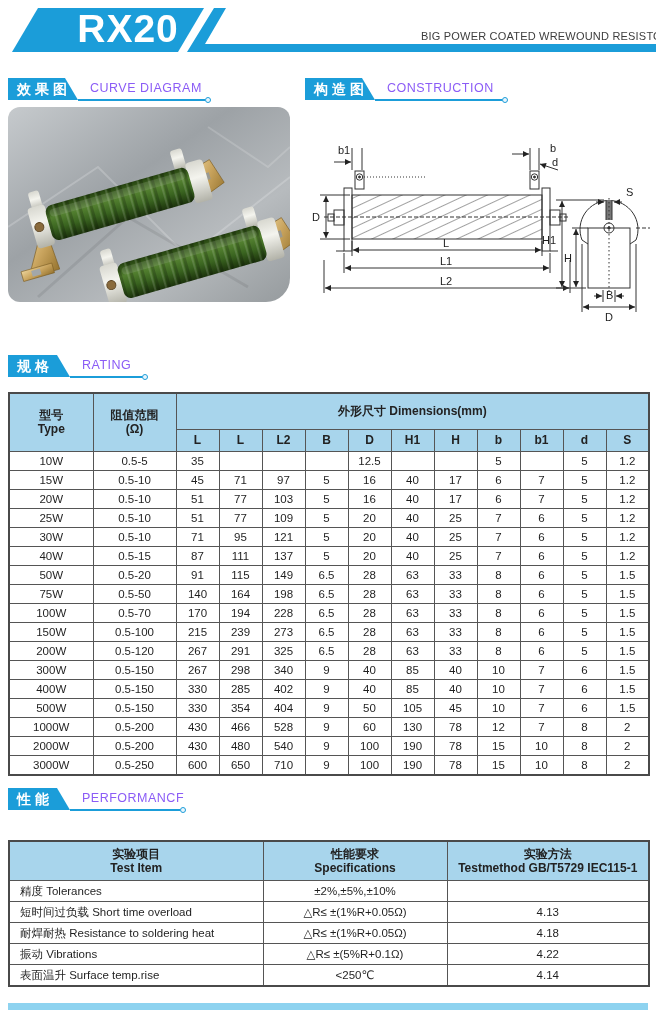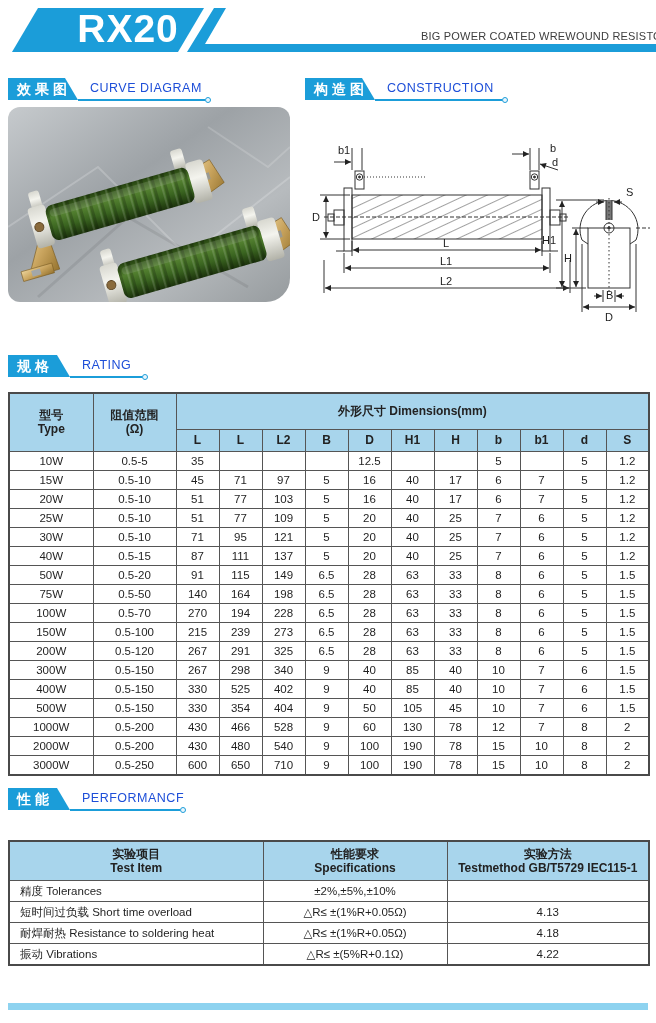--- a/index.html
+++ b/index.html
@@ -20,21 +20,21 @@
          font-size:39px;font-weight:800;color:#fff;letter-spacing:1px;line-height:44px;}
   .title-cn{position:absolute;left:212px;top:19px;font-size:21px;font-weight:700;color:#1c1c1c;letter-spacing:0.5px;}
   .title-en{position:absolute;left:421px;top:30px;font-size:11px;color:#3d3d3d;letter-spacing:0.2px;white-space:nowrap;}
 
   
   .sec{position:absolute;height:28px;}
   .tab{position:absolute;left:0;top:0;height:22px;background:var(--blue);
        clip-path:polygon(0 0,calc(100% - 13px) 0,100% 100%,0 100%);
        color:#fff;font-size:14px;font-weight:700;line-height:22px;text-align:left;
        padding-left:9px;letter-spacing:4px;box-sizing:border-box;}
-  .sec-en{position:absolute;top:3px;font-size:12.5px;color:#1d4ed8;letter-spacing:0.5px;white-space:nowrap;}
+  .sec-en{position:absolute;top:3px;font-size:12.5px;color:#8b5cf6;letter-spacing:0.5px;white-space:nowrap;}
   .sec-line{position:absolute;top:21px;height:2px;background:var(--blue);}
   .sec-line:after{content:'';position:absolute;right:-6px;top:-2px;width:4px;height:4px;
                   border:1.5px solid var(--blue);border-radius:50%;background:#eaf6fd;}
 
   
   .photo{position:absolute;left:8px;top:107px;width:282px;height:195px;
          border-radius:12px 12px 24px 12px;overflow:hidden;}
 
   
   .construction{position:absolute;left:306px;top:140px;}
@@ -418,21 +418,21 @@
           <td>63</td>
           <td>33</td>
           <td>8</td>
           <td>6</td>
           <td>5</td>
           <td>1.5</td>
         </tr>
         <tr>
           <td>100W</td>
           <td>0.5-70</td>
-          <td>270</td>
+          <td>170</td>
           <td>194</td>
           <td>228</td>
           <td>6.5</td>
           <td>28</td>
           <td>63</td>
           <td>33</td>
           <td>8</td>
           <td>6</td>
           <td>5</td>
           <td>1.5</td>
@@ -479,21 +479,21 @@
           <td>40</td>
           <td>10</td>
           <td>7</td>
           <td>6</td>
           <td>1.5</td>
         </tr>
         <tr>
           <td>400W</td>
           <td>0.5-150</td>
           <td>330</td>
-          <td>525</td>
+          <td>285</td>
           <td>402</td>
           <td>9</td>
           <td>40</td>
           <td>85</td>
           <td>40</td>
           <td>10</td>
           <td>7</td>
           <td>6</td>
           <td>1.5</td>
         </tr>
@@ -602,17 +602,22 @@
         <tr>
           <td>耐焊耐热 Resistance to soldering heat</td>
           <td>△R≤ ±(1%R+0.05Ω)</td>
           <td>4.18</td>
         </tr>
         <tr>
           <td>振动 Vibrations</td>
           <td>△R≤ ±(5%R+0.1Ω)</td>
           <td>4.22</td>
         </tr>
+        <tr>
+          <td>表面温升 Surface temp.rise</td>
+          <td>&lt;250℃</td>
+          <td>4.14</td>
+        </tr>
       </tbody>
   </table>
 
   <div class="bottom-bar"></div>
 </div>
 
 </body></html>

